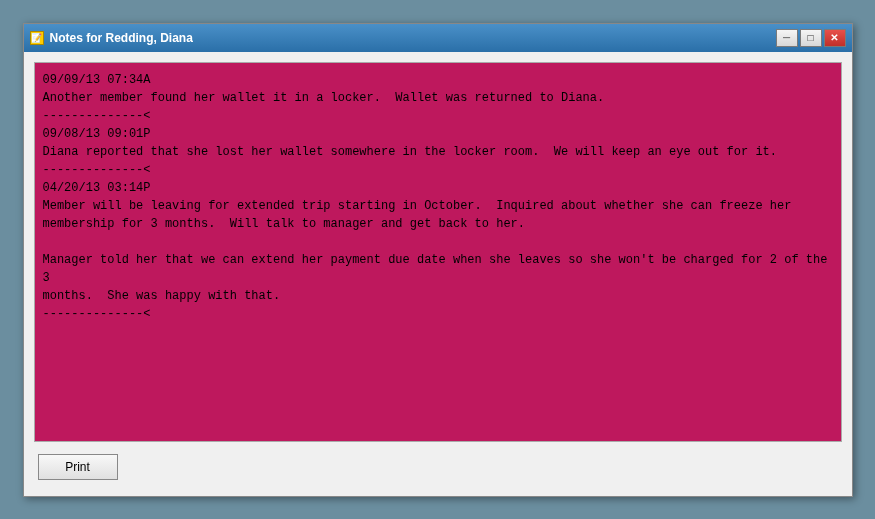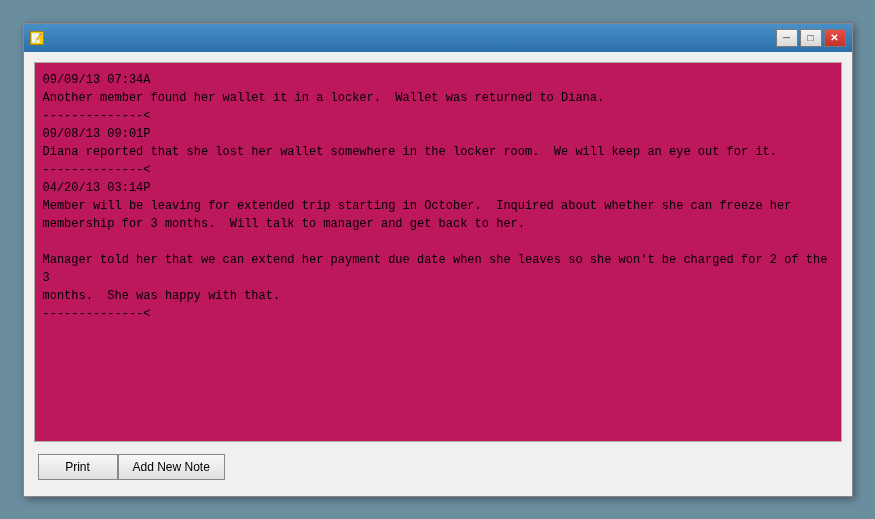--- a/index.html
+++ b/index.html
@@ -116,20 +116,21 @@
 
     .button-bar {
       display: flex;
       align-items: center;
       justify-content: space-between;
       padding: 8px 4px 6px 4px;
     }
 
     .button-group-left {
       display: flex;
+      gap: 8px;
     }
 
     .btn {
       min-width: 80px;
       height: 26px;
       background: linear-gradient(to bottom, #f8f8f8, #e0e0e0);
       border: 1px solid #888;
       padding: 0 14px;
       font-size: 12px;
       color: #000;
@@ -143,20 +144,21 @@
       font-weight: normal;
     }
   </style>
 </head>
 <body>
 
 <div class="window">
   <div class="title-bar">
     <div class="title-bar-text">
       <div class="title-bar-icon">📝</div>
+      <span>Notes for Redding, Diana</span>
     </div>
     <div class="title-bar-controls">
       <button class="title-btn">─</button>
       <button class="title-btn">□</button>
       <button class="title-btn close">✕</button>
     </div>
   </div>
 
   <div class="window-body">
     <textarea class="notes-area" readonly="" style="">09/09/13 07:34A
@@ -169,17 +171,16 @@
 Member will be leaving for extended trip starting in October.  Inquired about whether she can freeze her
 membership for 3 months.  Will talk to manager and get back to her.
 
 Manager told her that we can extend her payment due date when she leaves so she won't be charged for 2 of the 3
 months.  She was happy with that.
 --------------&lt;</textarea>
 
     <div class="button-bar">
       <div class="button-group-left">
         <button class="btn">Print</button>
-        <button class="btn">Add New Note</button>
       </div>
     </div>
   </div>
 </div>
 
 </body></html>

